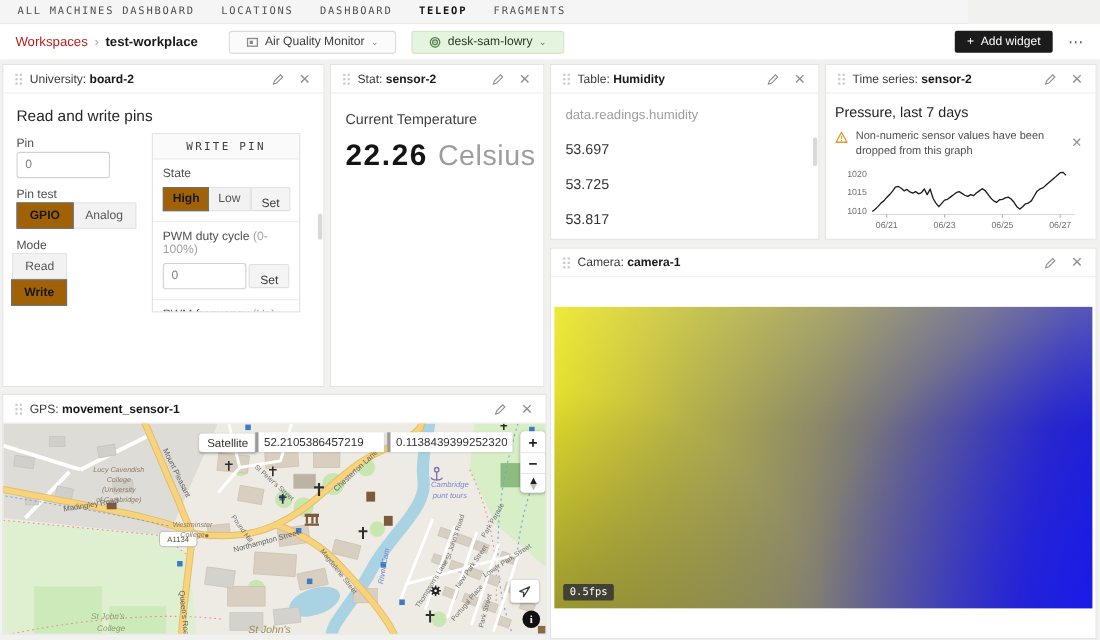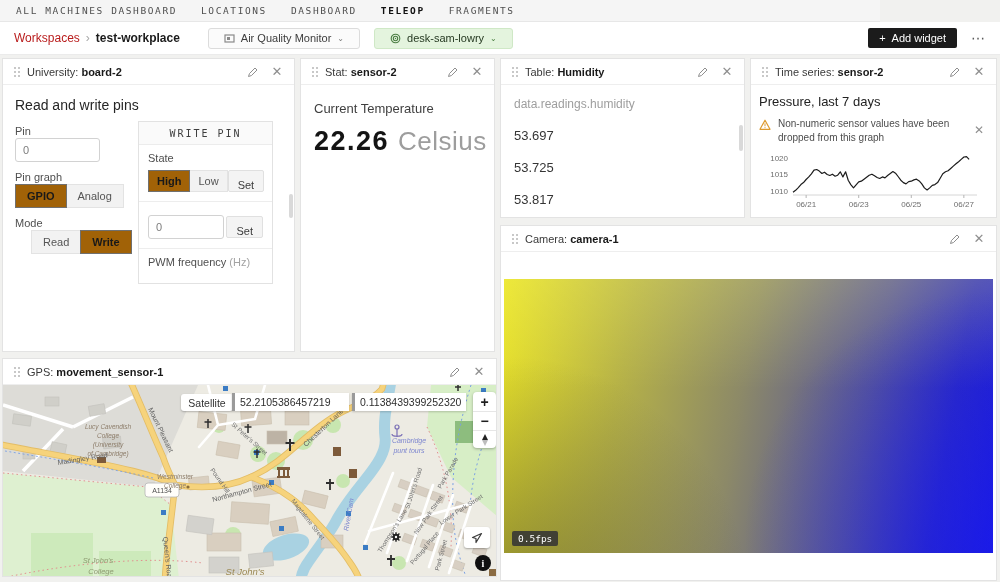--- a/index.html
+++ b/index.html
@@ -195,45 +195,46 @@
       <span class="icon-btn">
           <span class="xmark">✕</span>
         </span>
     </div>
 
     <div class="rw-heading">Read and write pins</div>
 
     <div style="position:absolute; left:12px; top:66px;" class="flabel">Pin</div>
     <input class="text-input" style="position: absolute; left: 12px; top: 79px; width: 85px;" value="0">
 
-    <div style="position:absolute; left:12px; top:112px;" class="flabel">Pin graph</div>
+    <div style="position:absolute; left:12px; top:112px;" class="flabel">Pin test</div>
     <div class="toggle" style="position:absolute; left:12px; top:125px;">
       <span class="tbtn sel">GPIO</span>
       <span class="tbtn">Analog</span>
     </div>
 
     <div style="position:absolute; left:12px; top:158px;" class="flabel">Mode</div>
-    <div class="toggle" style="position:absolute; left:28px; top:171px;">
+    <div class="toggle" style="position:absolute; left:8px; top:171px;flex-direction:column;">
       <span class="tbtn">Read</span>
       <span class="tbtn sel">Write</span>
     </div>
 
     <div class="panel">
       <div class="panel-title">WRITE PIN</div>
       <div class="psec">
         <div class="flabel">State</div>
         <div class="prow">
           <span class="toggle">
             <span class="tbtn sel" style="height:22px; padding:0 8px;">High</span>
             <span class="tbtn" style="height:22px; padding:0 8px;">Low</span>
           </span>
           <button class="set-btn">Set</button>
         </div>
       </div>
       <div class="psec">
+        <div class="flabel"><span>PWM duty cycle</span> <span class="funit">(0-100%)</span></div>
         <div class="prow">
           <input class="text-input pwm-input" value="0" style="">
           <button class="set-btn">Set</button>
         </div>
       </div>
       <div class="psec">
         <div class="flabel"><span>PWM frequency</span> <span class="funit">(Hz)</span></div>
 
       </div>
     </div>

